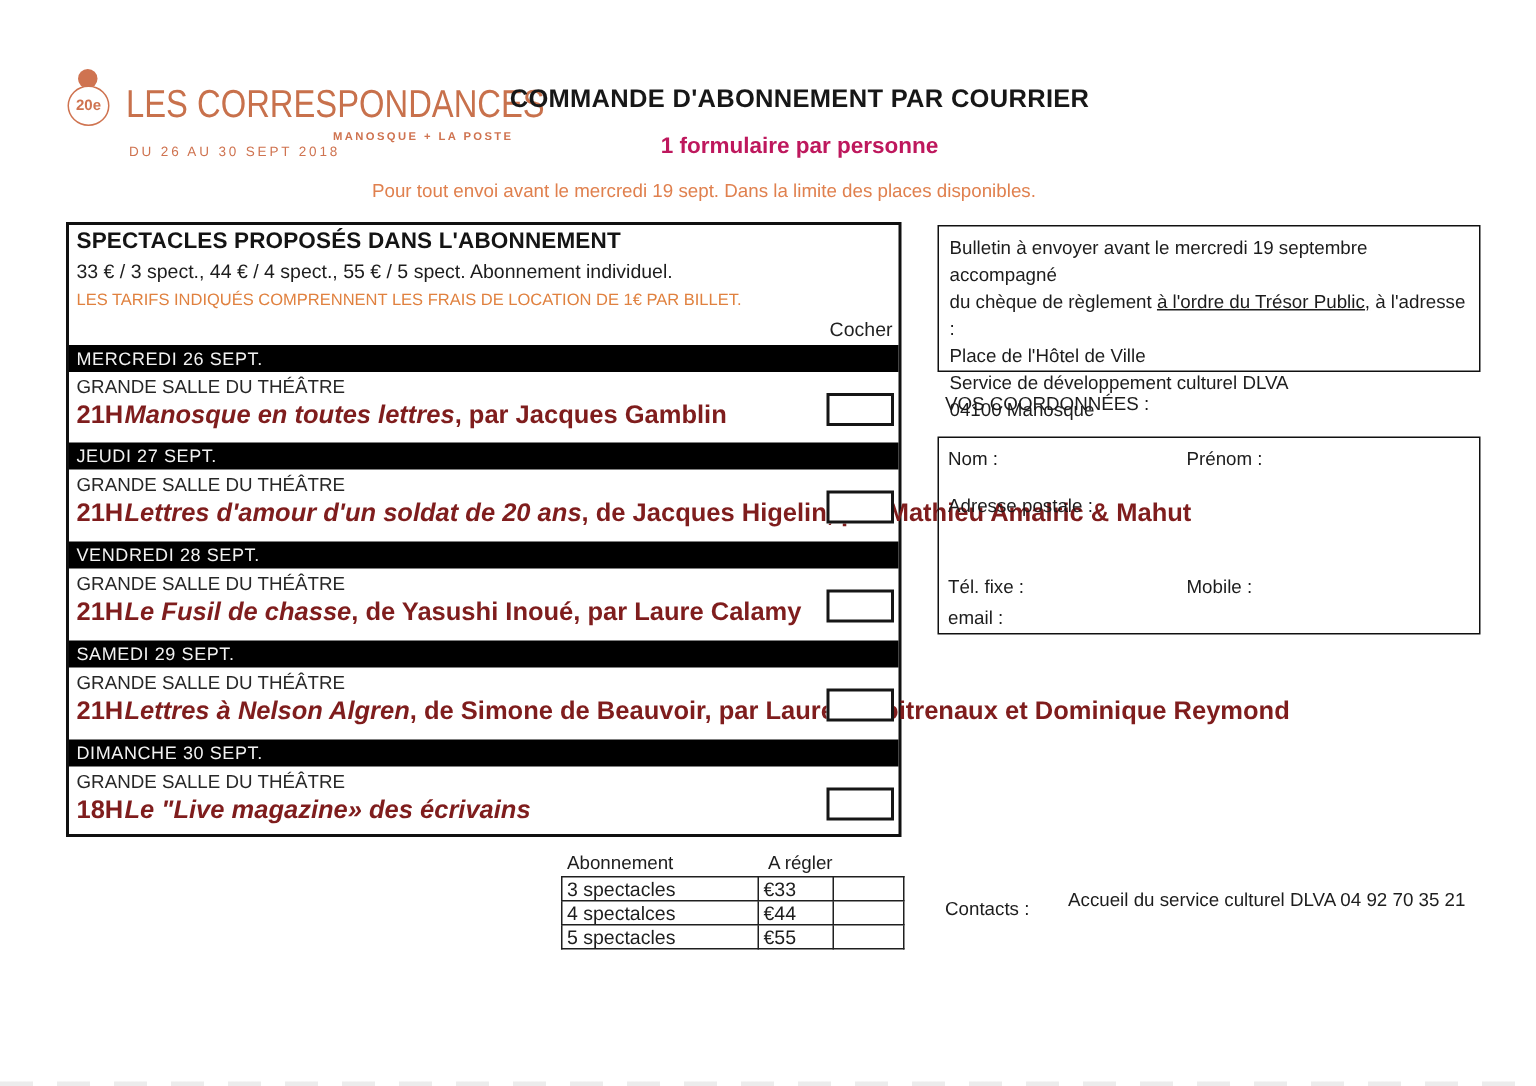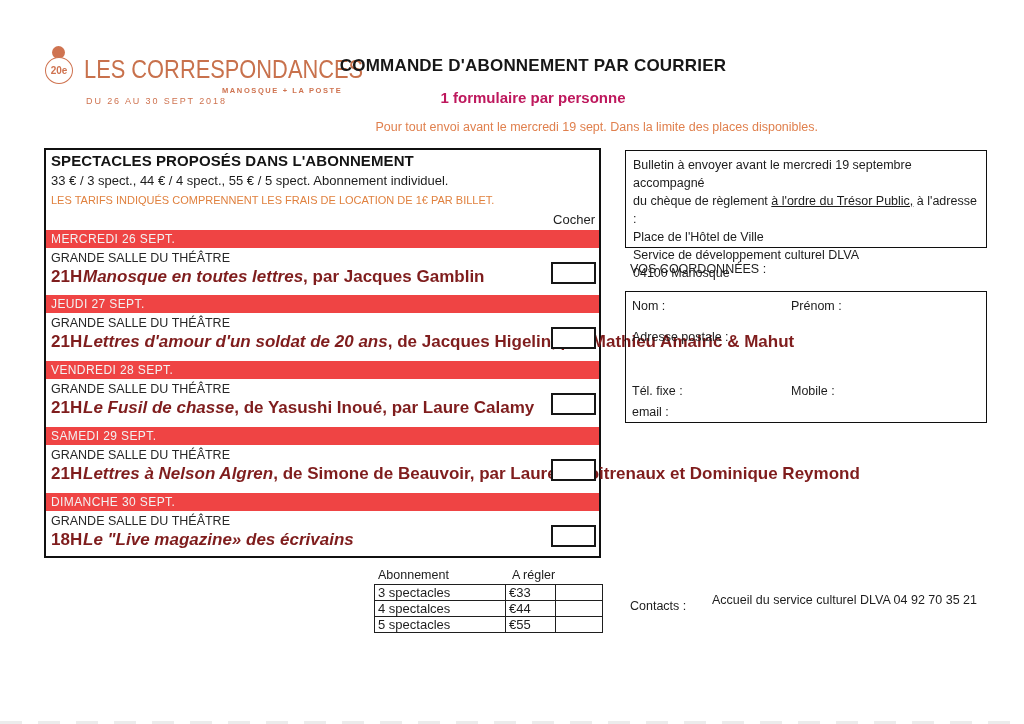--- a/index.html
+++ b/index.html
@@ -20,34 +20,34 @@
   .logo-sub { position:absolute; left:222px; top:86px; font-size:7.5px; font-weight:700;
               color:#cf7350; letter-spacing:1.6px; white-space:nowrap; }
   .logo-dates { position:absolute; left:86px; top:96px; font-size:9px; color:#cf7350;
                 letter-spacing:1.9px; white-space:nowrap; }
 
   
   .doc-title { position:absolute; left:298px; top:56px; width:470px; text-align:center;
                font-size:17px; font-weight:700; color:#171717; letter-spacing:0.2px; }
   .doc-subtitle { position:absolute; left:298px; top:89px; width:470px; text-align:center;
                   font-size:15px; font-weight:700; color:#be185d; }
-  .doc-note { position:absolute; left:248px; top:120px; width:570px; text-align:right;
+  .doc-note { position:absolute; left:248px; top:120px; width:570px; text-align:left;
               font-size:12.5px; color:#e0804e; }
 
   
   .spect-box { position:absolute; left:44px; top:148px; width:557px; height:410px;
                border:2px solid #101010; background:#fff; }
   .spect-title { position:absolute; left:5px; top:2px; font-size:15px; font-weight:700;
                  color:#141414; letter-spacing:0.1px; }
   .spect-pricing { position:absolute; left:5px; top:23px; font-size:13px; color:#1d1d1d; }
   .spect-tariff { position:absolute; left:5px; top:44px; font-size:11px; color:#e0813f; }
   .spect-cocher { position:absolute; right:4px; top:62px; font-size:13px; color:#222; }
 
   .day-block { position:absolute; left:0; width:100%; height:64px; }
-  .day-bar { height:18px; background:#ef4444; color:#f2f2f2; font-size:12px;
+  .day-bar { height:18px; background:#000000; color:#f2f2f2; font-size:12px;
              line-height:18px; padding-left:5px; letter-spacing:0.4px; }
   .day-venue { position:absolute; left:5px; top:21px; font-size:12.5px; color:#272727; }
   .day-show { position:absolute; left:5px; top:37px; font-size:17px; font-weight:600;
               color:#7f1d1d; white-space:nowrap; }
   .day-time { display:inline-block; width:32px; font-weight:600; }
   .day-title { font-style:italic; font-weight:700; }
   .day-check { position:absolute; right:3px; top:32px; width:45px; height:22px;
                border:2px solid #161616; background:#fff; }
 
   

